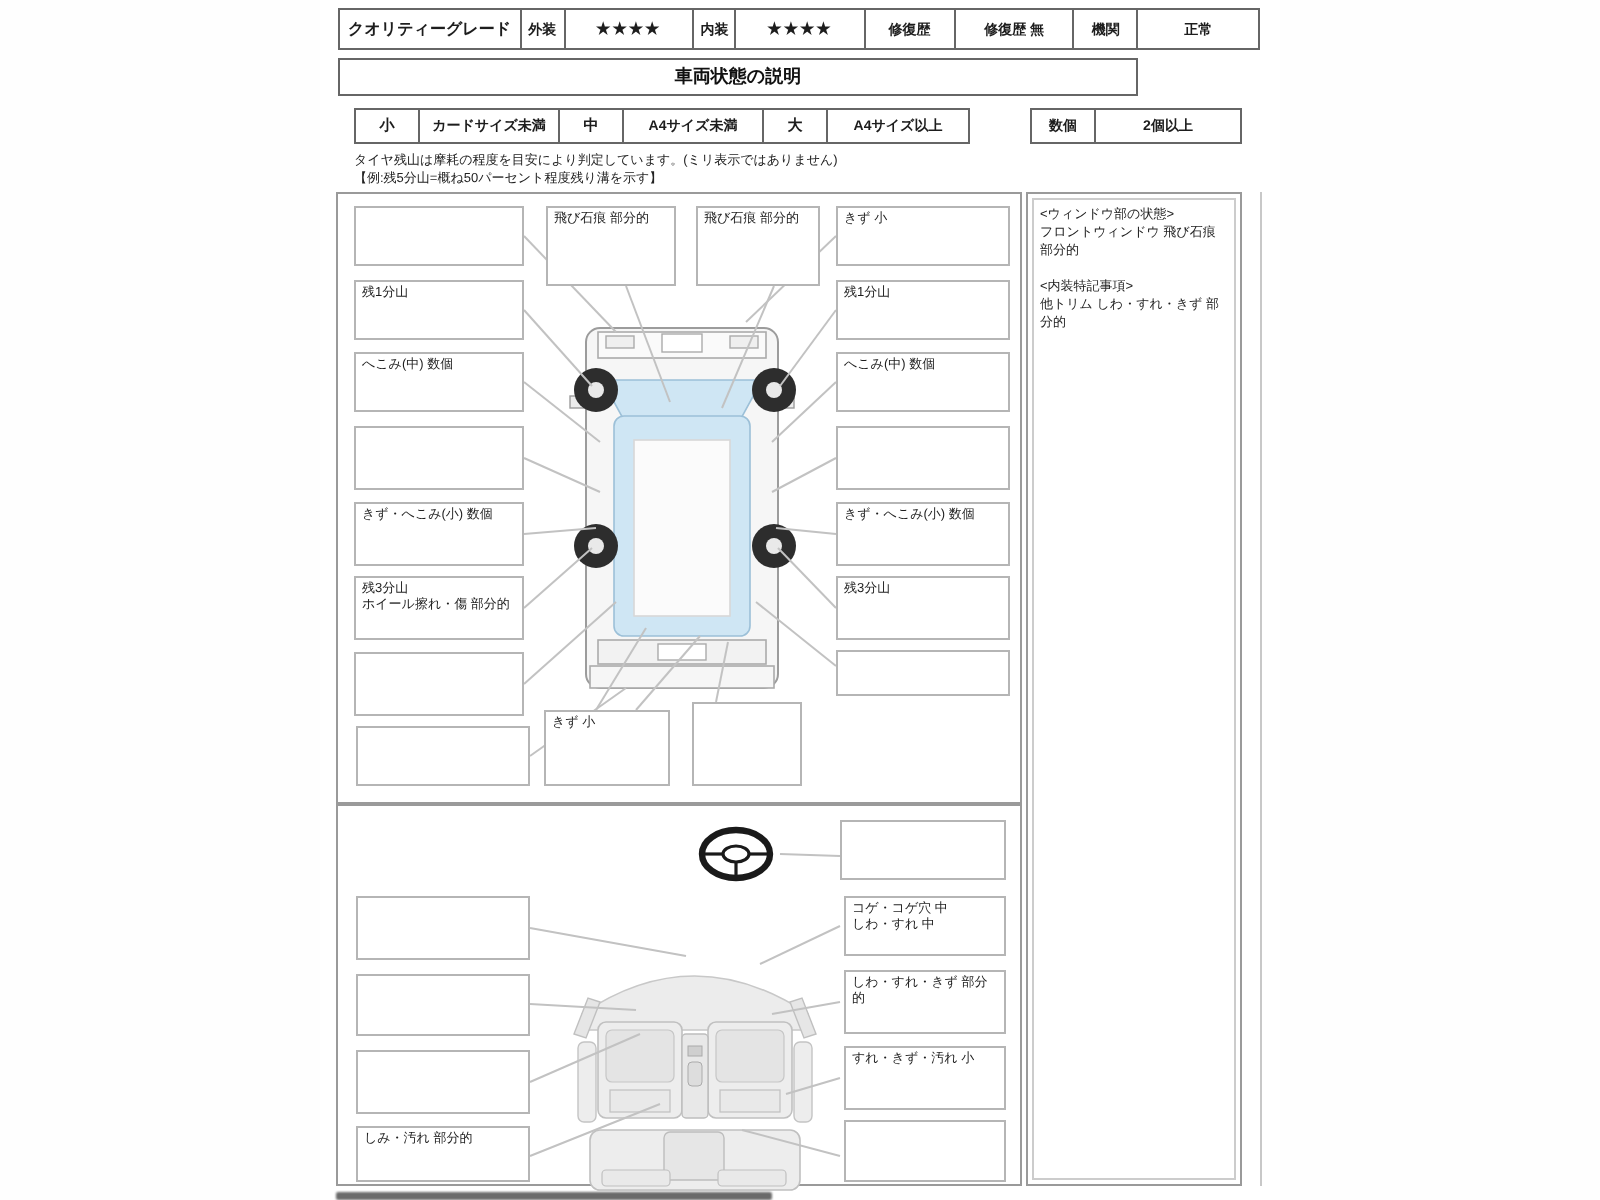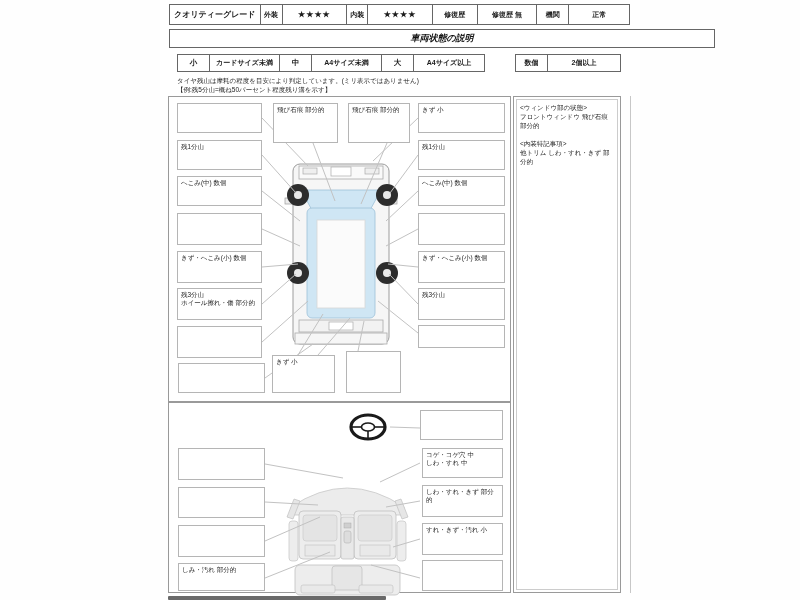--- a/index.html
+++ b/index.html
@@ -38,21 +38,21 @@
     <div class="c" style="width:22px;font-size:7px;">外装</div>
     <div class="c stars" style="width:65px;">★★★★</div>
     <div class="c" style="width:21px;font-size:7px;">内装</div>
     <div class="c stars" style="width:65px;">★★★★</div>
     <div class="c" style="width:45px;font-size:7px;">修復歴</div>
     <div class="c" style="width:60px;font-size:7px;">修復歴 無</div>
     <div class="c" style="width:32px;font-size:7px;">機関</div>
     <div class="c" style="width:60px;font-size:7px;">正常</div>
   </div>
 
-  <div class="titlebar abs" style="left:9px;top:29px;width:546px;height:19px;font-style:italic;">車両状態の説明</div>
+  <div class="titlebar abs" style="left:9px;top:29px;width:400px;height:19px;">車両状態の説明</div>
 
   <div class="tbl abs" style="left:17px;top:54px;height:18px;">
     <div class="c" style="width:32px;font-size:7.5px;">小</div>
     <div class="c" style="width:70px;font-size:7px;">カードサイズ未満</div>
     <div class="c" style="width:32px;font-size:7.5px;">中</div>
     <div class="c" style="width:70px;font-size:7px;">A4サイズ未満</div>
     <div class="c" style="width:32px;font-size:7.5px;">大</div>
     <div class="c" style="width:70px;font-size:7px;">A4サイズ以上</div>
   </div>
   <div class="tbl abs" style="left:355px;top:54px;height:18px;">

